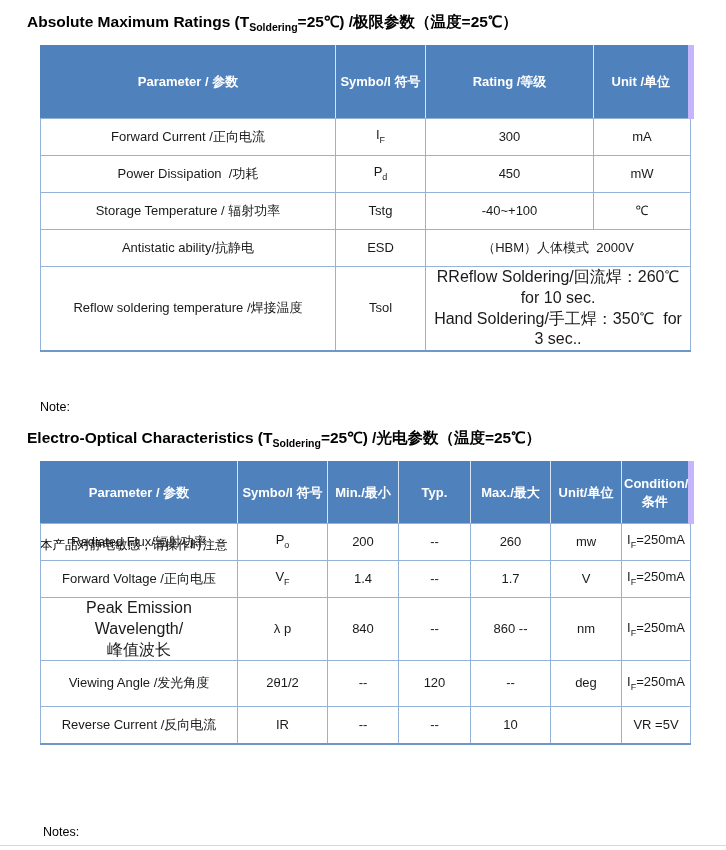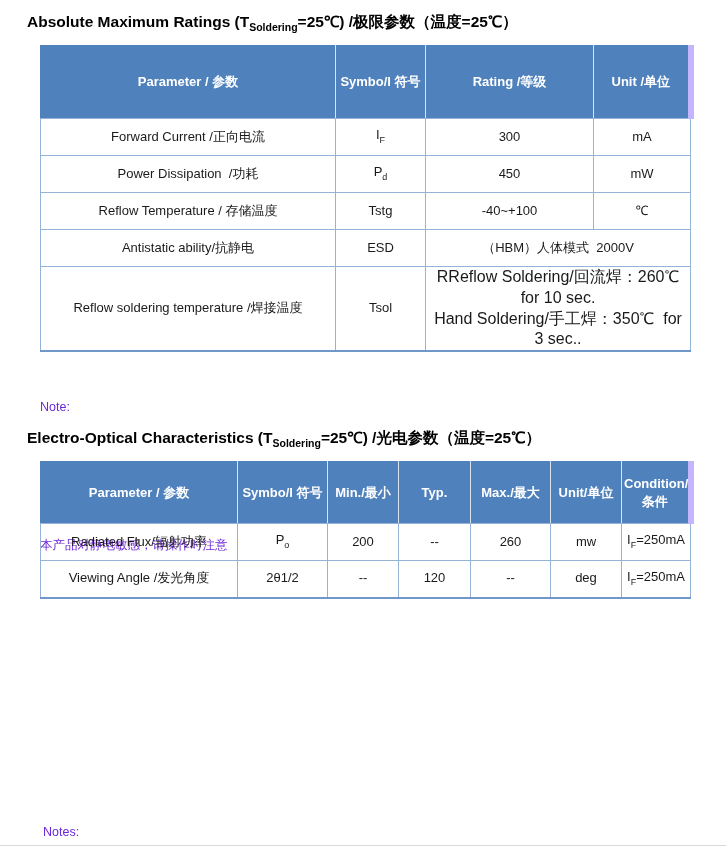--- a/index.html
+++ b/index.html
@@ -64,21 +64,21 @@
   #table2 tbody tr:nth-child(3){height:42px;}
   #table2 tbody tr:nth-child(4){height:46px;}
 
   td sub, .cond sub{font-size:9px;}
   .serif{font-family:Liberation Sans, sans-serif;}
   td.multiline{font-size:16px;line-height:1.3;}
 
   
   .noteblock{
     position:absolute;left:40px;
-    font-size:12.5px;color:#6d28d9;
+    font-size:12.5px;color:#000000;
     line-height:23px;white-space:pre-wrap;
   }
   #note1{top:350px;}
   #notes2{top:772px;line-height:24px;left:43px;}
 
   .footer-line{
     position:absolute;left:0;top:845px;width:726px;height:0;
     border-top:1px solid #d9d9d9;
   }
 </style>
@@ -111,21 +111,21 @@
           <td>300</td>
           <td>mA</td>
         </tr>
         <tr>
           <td>Power Dissipation  /功耗</td>
           <td><span><span>P</span><sub>d</sub></span></td>
           <td>450</td>
           <td>mW</td>
         </tr>
         <tr>
-          <td>Reflow Temperature / 存储温度</td>
+          <td>Storage Temperature / 辐射功率</td>
           <td><span><span>Tstg</span></span></td>
           <td>-40~+100</td>
           <td>℃</td>
         </tr>
         <tr>
           <td>Antistatic ability/抗静电</td>
           <td><span><span>ESD</span></span></td>
           <td colspan="2">（HBM）人体模式  2000V</td>
         </tr>
         <tr>
@@ -172,27 +172,54 @@
         <tr>
           <td class="serif">Radiated Flux/辐射功率</td>
           <td><span class="serif"><span>P</span><sub>o</sub></span></td>
           <td>200</td>
           <td>--</td>
           <td>260</td>
           <td>mw</td>
           <td class="cond"><span><span>I</span><sub>F</sub><span>=250mA</span></span></td>
         </tr>
         <tr>
+          <td>Forward Voltage /正向电压</td>
+          <td><span><span>V</span><sub>F</sub></span></td>
+          <td>1.4</td>
+          <td>--</td>
+          <td>1.7</td>
+          <td>V</td>
+          <td class="cond"><span><span>I</span><sub>F</sub><span>=250mA</span></span></td>
+        </tr>
+        <tr>
+          <td class="serif multiline"><div>Peak Emission Wavelength/</div><div>峰值波长</div></td>
+          <td><span class="serif"><span>λ p</span></span></td>
+          <td>840</td>
+          <td>--</td>
+          <td>860 --</td>
+          <td>nm</td>
+          <td class="cond"><span><span>I</span><sub>F</sub><span>=250mA</span></span></td>
+        </tr>
+        <tr>
           <td>Viewing Angle /发光角度</td>
           <td><span><span>2θ1/2</span></span></td>
           <td>--</td>
           <td>120</td>
           <td>--</td>
           <td>deg</td>
           <td class="cond"><span><span>I</span><sub>F</sub><span>=250mA</span></span></td>
+        </tr>
+        <tr>
+          <td>Reverse Current /反向电流</td>
+          <td><span><span>IR</span></span></td>
+          <td>--</td>
+          <td>--</td>
+          <td>10</td>
+          <td></td>
+          <td class="cond"><span><span>VR =5V</span></span></td>
         </tr>
       </tbody>
   </table>
 
   <div class="noteblock" id="notes2">
     <div>Notes:</div>
     
     
   </div>
 

